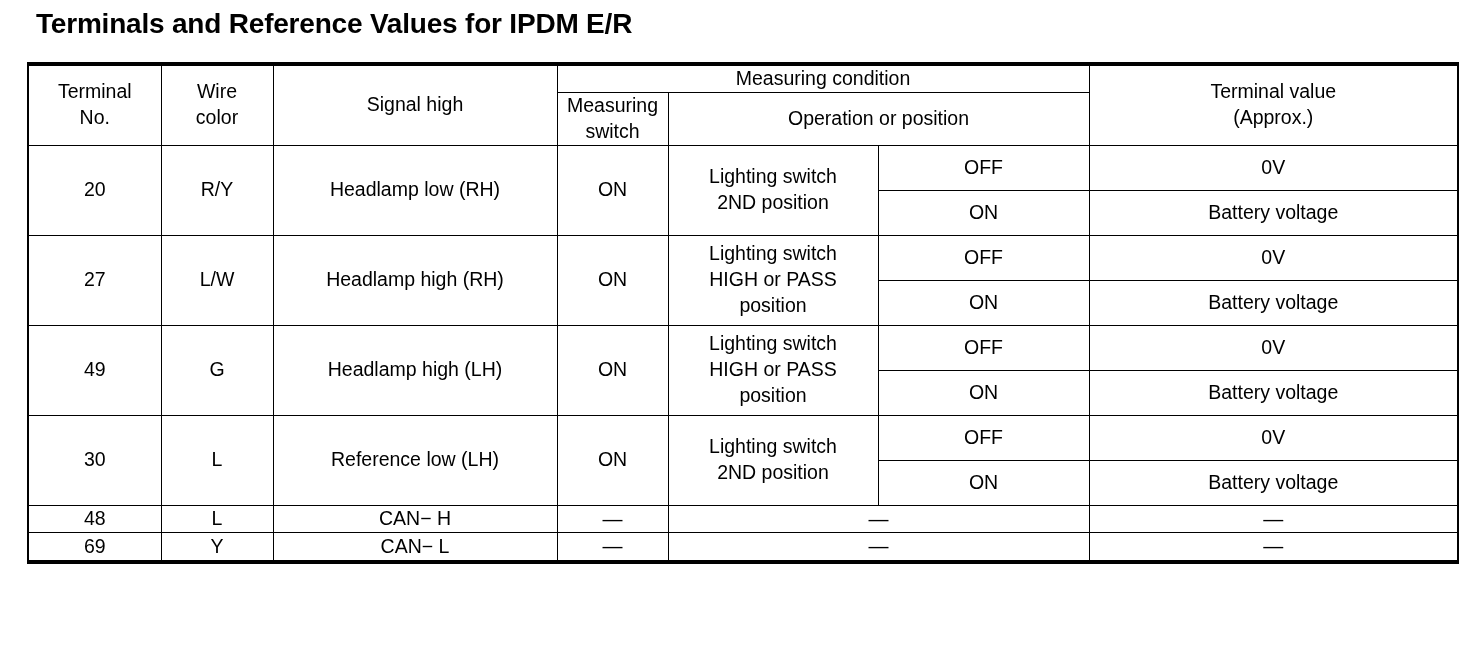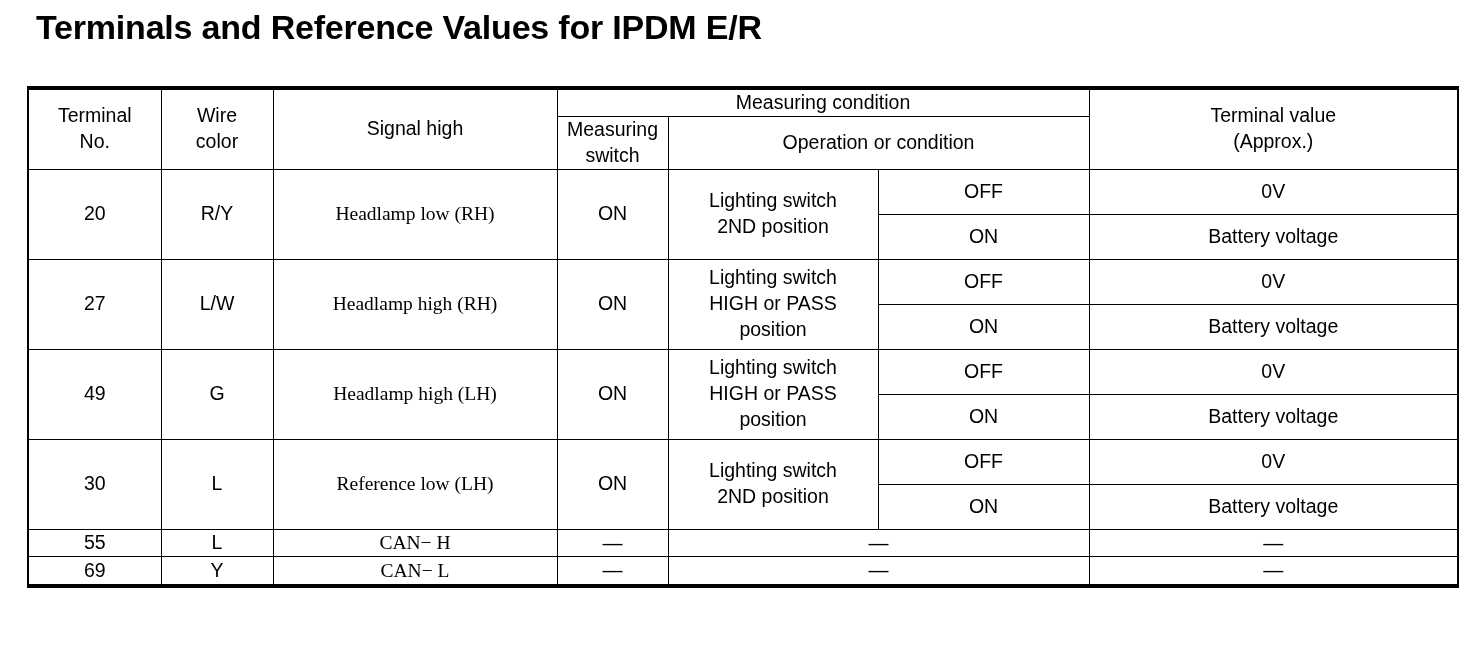--- a/index.html
+++ b/index.html
@@ -16,21 +16,21 @@
   }
   #page {
     position: relative;
     width: 1472px;
     height: 652px;
   }
   #page-title {
     position: absolute;
     left: 36px;
     top: 8px;
-    font-size: 34px;
+    font-size: 28px;
     font-weight: bold;
     letter-spacing: -0.2px;
     white-space: nowrap;
     text-align: center;
   }
   #ref-table {
     position: absolute;
     left: 27px;
     top: 62px;
     width: 1430px;
@@ -45,42 +45,40 @@
     text-align: center;
     vertical-align: middle;
     line-height: 1.33;
   }
   
   #ref-table {
     border-top: 4.5px solid #000;
     border-bottom: 4.5px solid #000;
     border-left: 2px solid #000;
     border-right: 2px solid #000;
-    margin-top: 24px;
   }
   .row-sep-top > td, .row-sep-top > th {
     border-top: 2.4px solid #000;
   }
   .hdr-top > th {
     border-top: none;
   }
   .thin-top > td {
     border-top: 1.3px solid #000;
   }
   .c-term   { width: 133px; }
   .c-wire   { width: 112px; }
   .c-signal { width: 284px; }
   .c-ign    { width: 111px; }
   .c-cond   { width: 210px; }
   .c-state  { width: 211px; }
   .c-ref    { width: 369px; }
   .signal-left {
     text-align: left;
     padding-left: 14px;
-    font-family: Liberation Serif, serif;
   }
   .cond-cell {
     text-align: left;
     padding-left: 14px;
     line-height: 1.35;
   }
   .hdr-measuring { padding: 8px 0 7px; }
   .hdr-tall { line-height: 1.35; }
   .dash { font-size: 20px; }
   .pad-row td { height: 44px; }
@@ -117,21 +115,21 @@
         <th rowspan="2" class="hdr-tall">
           <span>Terminal value</span><br>
           <span>(Approx.)</span>
         </th>
       </tr>
       <tr>
         <th class="hdr-tall">
           <span>Measuring</span><br>
           <span>switch</span>
         </th>
-        <th colspan="2">Operation or condition</th>
+        <th colspan="2">Operation or position</th>
       </tr>
     </thead>
     <tbody>
 
       <tr class="row-sep-top pad-row">
         <td rowspan="2">20</td>
         <td rowspan="2">R/Y</td>
         <td rowspan="2" class="signal-left">Headlamp low (RH)</td>
         <td rowspan="2">ON</td>
         <td rowspan="2" class="cond-cell">
@@ -193,21 +191,21 @@
         </td>
         <td>OFF</td>
         <td>0V</td>
       </tr>
       <tr class="pad-row">
         <td>ON</td>
         <td>Battery voltage</td>
       </tr>
 
       <tr class="row-sep-top">
-        <td>55</td>
+        <td>48</td>
         <td>L</td>
         <td class="signal-left">CAN− H</td>
         <td class="dash">—</td>
         <td colspan="2" class="dash">—</td>
         <td class="dash">—</td>
       </tr>
 
       <tr class="row-sep-top">
         <td>69</td>
         <td>Y</td>

